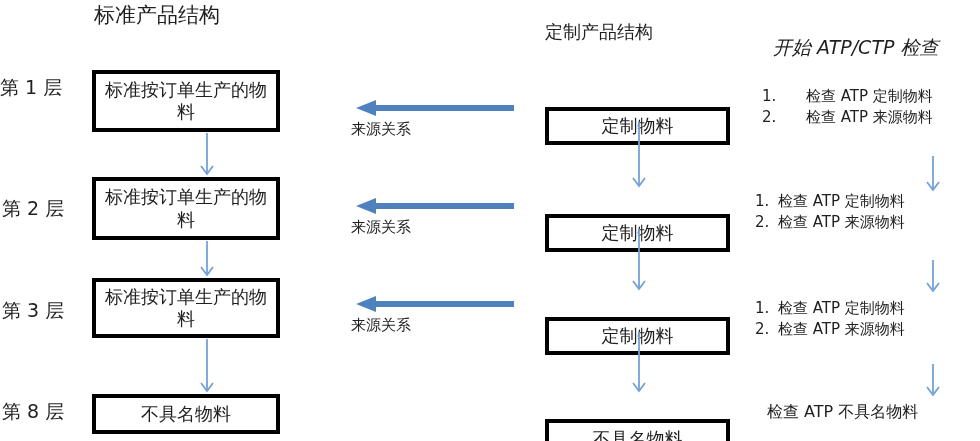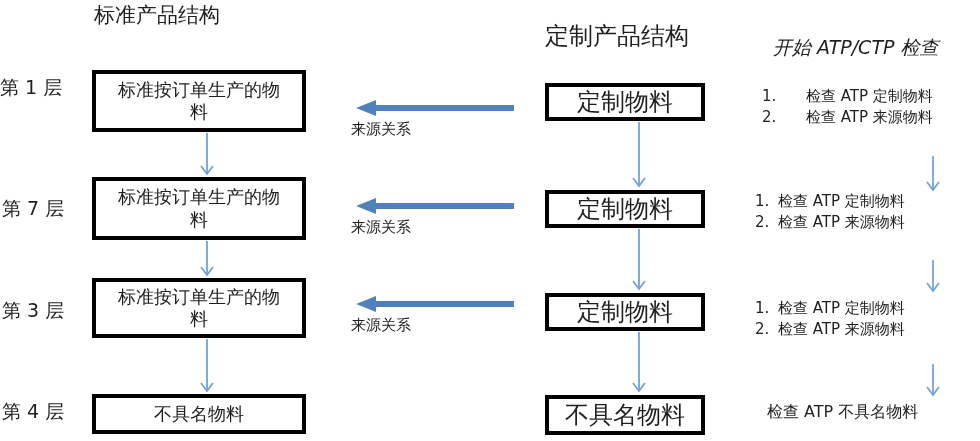--- a/index.html
+++ b/index.html
@@ -2,52 +2,52 @@
 <html><head>
 <meta charset="utf-8">
 <style>
   html,body{margin:0;padding:0;background:#ffffff;}
   .stage{
     position:relative;width:980px;height:441px;background:#ffffff;overflow:hidden;
     font-family:"DejaVu Sans",sans-serif;color:#1f1f1f;
   }
   .abs{position:absolute;}
   .col-title{font-size:21px;white-space:nowrap;}
-  .col-title.custom{font-size:24px;}
+  .col-title.custom{font-size:18px;}
   .col-title.atp{font-size:19px;font-style:italic;white-space:nowrap;}
   .level-label{font-size:19px;white-space:nowrap;}
   .box{
     box-sizing:border-box;border:4px solid #000;background:#fff;
     display:flex;align-items:center;justify-content:center;text-align:center;
   }
-  .std-box{left:92px;width:214px;}
+  .std-box{left:92px;width:188px;}
   .std-box .wrap{width:178px;font-size:18px;line-height:1.25;}
-  .cust-box{left:545px;width:160px;font-size:24px;}
+  .cust-box{left:545px;width:185px;font-size:18px;margin-top:24px;}
   .src-label{font-size:15px;white-space:nowrap;}
   .atp-block{font-size:15px;line-height:21px;}
   .atp-line{display:flex;}
   .atp-line .num{display:inline-block;}
   .blk1 .num{width:44px;}
   .blk23 .num{width:23px;}
   .atp-final{font-size:16px;white-space:nowrap;}
   svg{display:block;}
 </style>
 </head>
 <body>
 
 <div class="stage">
 
   <div class="abs col-title" style="left:94px;top:1px;width:226px;text-align:left;">标准产品结构</div>
   <div class="abs col-title custom" style="left:545px;top:20px;">定制产品结构</div>
   <div class="abs col-title atp" style="left:773px;top:35px;font-style:italic;">开始 ATP/CTP 检查</div>
 
   <div class="abs level-label" style="left:0px;top:75px;">第 1 层</div>
-  <div class="abs level-label" style="left:2px;top:196px;">第 7 层</div>
+  <div class="abs level-label" style="left:2px;top:196px;">第 2 层</div>
   <div class="abs level-label" style="left:2px;top:298px;">第 3 层</div>
-  <div class="abs level-label" style="left:2px;top:399px;">第 4 层</div>
+  <div class="abs level-label" style="left:2px;top:399px;">第 8 层</div>
 
   <div class="abs box std-box" style="top:70px;height:62px;">
     <span class="wrap">标准按订单生产的物料</span>
   </div>
   <div class="abs box std-box" style="top:177px;height:63px;">
     <span class="wrap">标准按订单生产的物料</span>
   </div>
   <div class="abs box std-box" style="top:278px;height:60px;">
     <span class="wrap">标准按订单生产的物料</span>
   </div>

